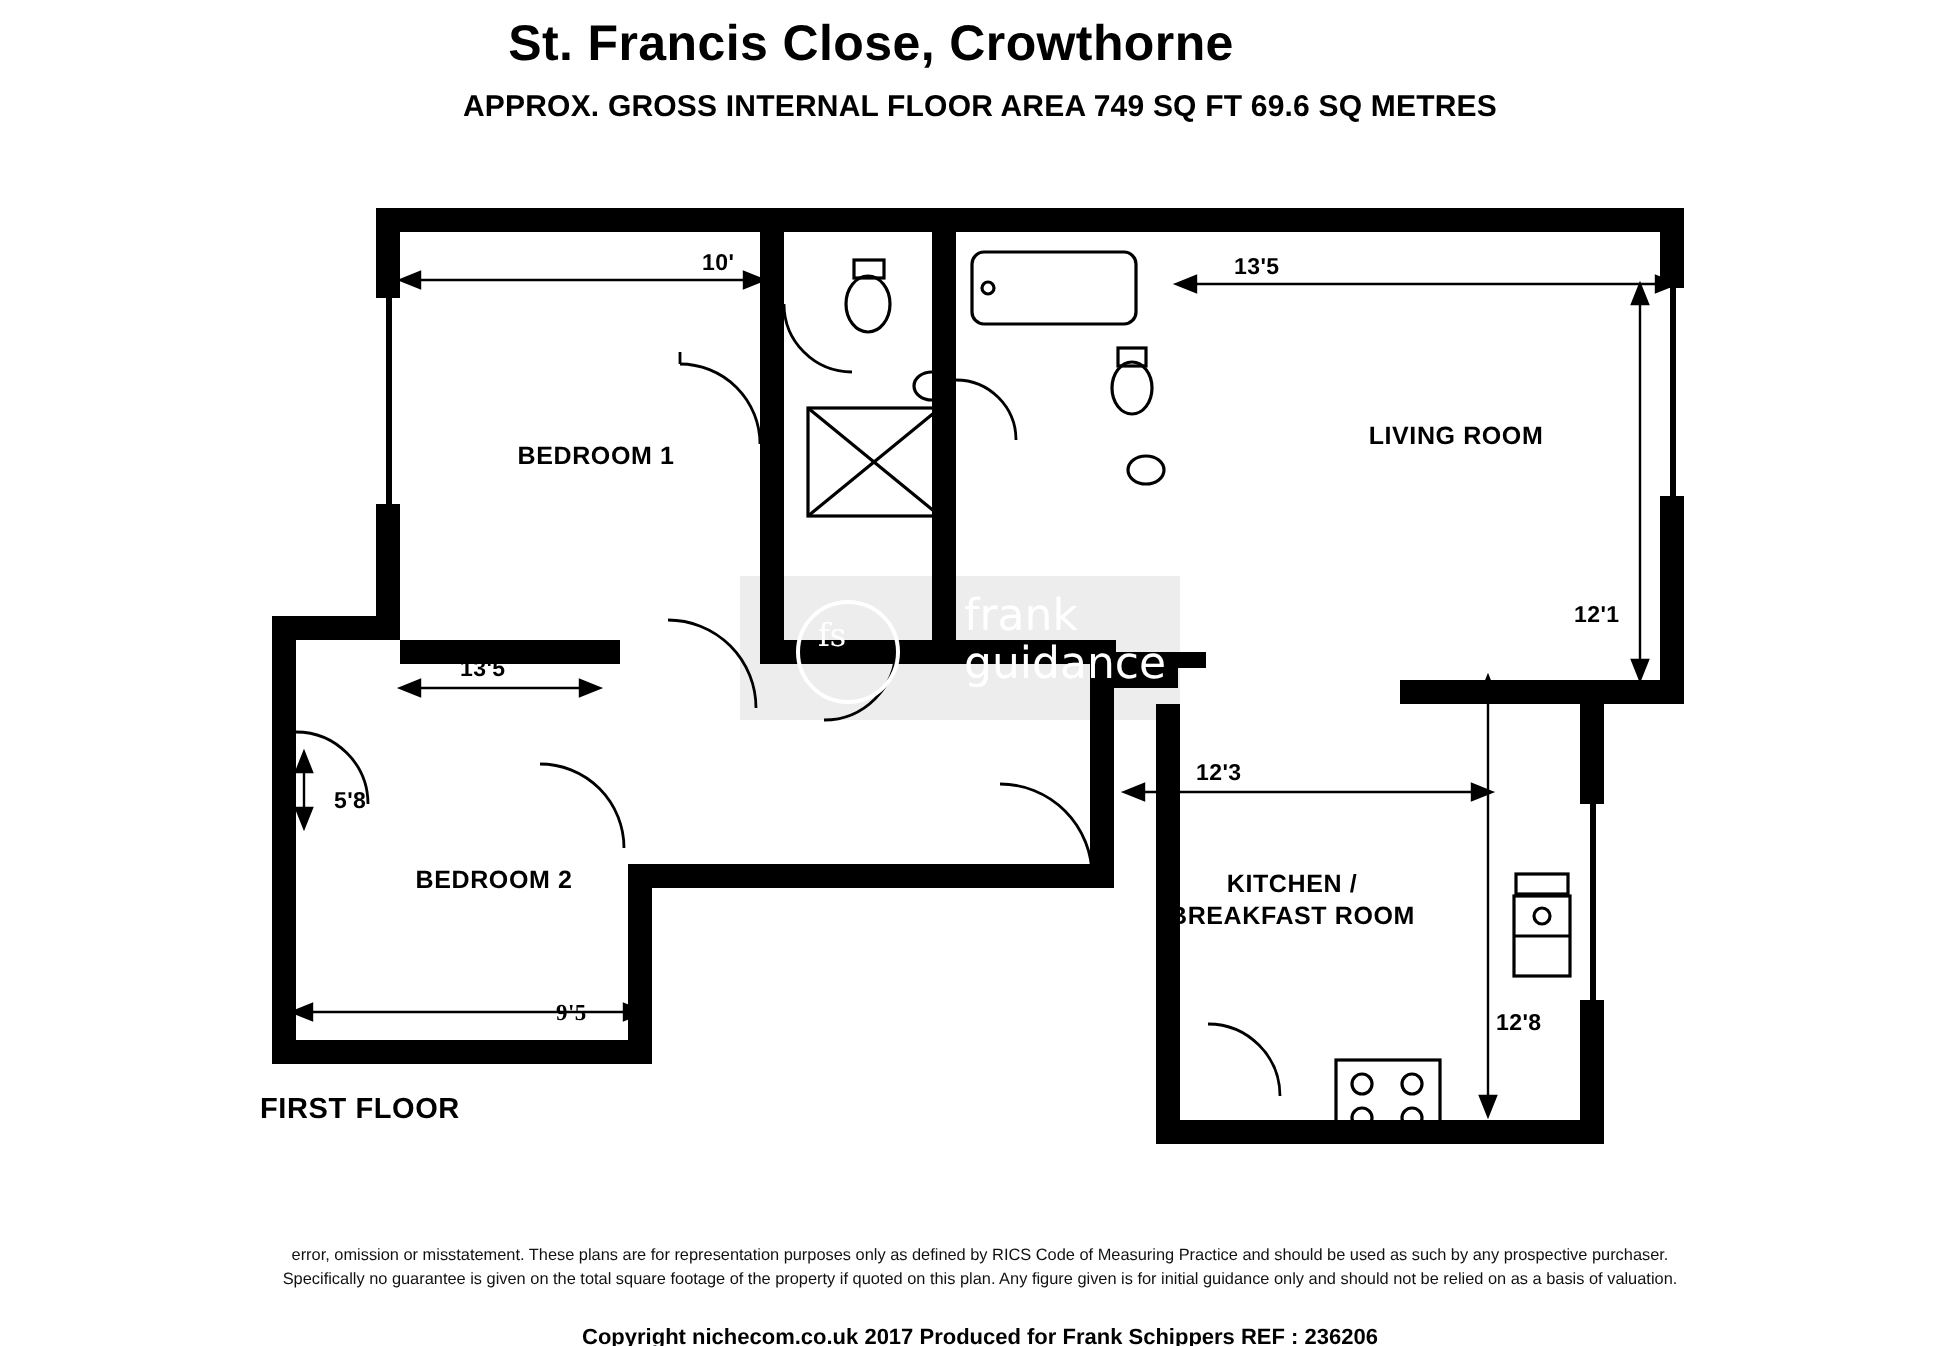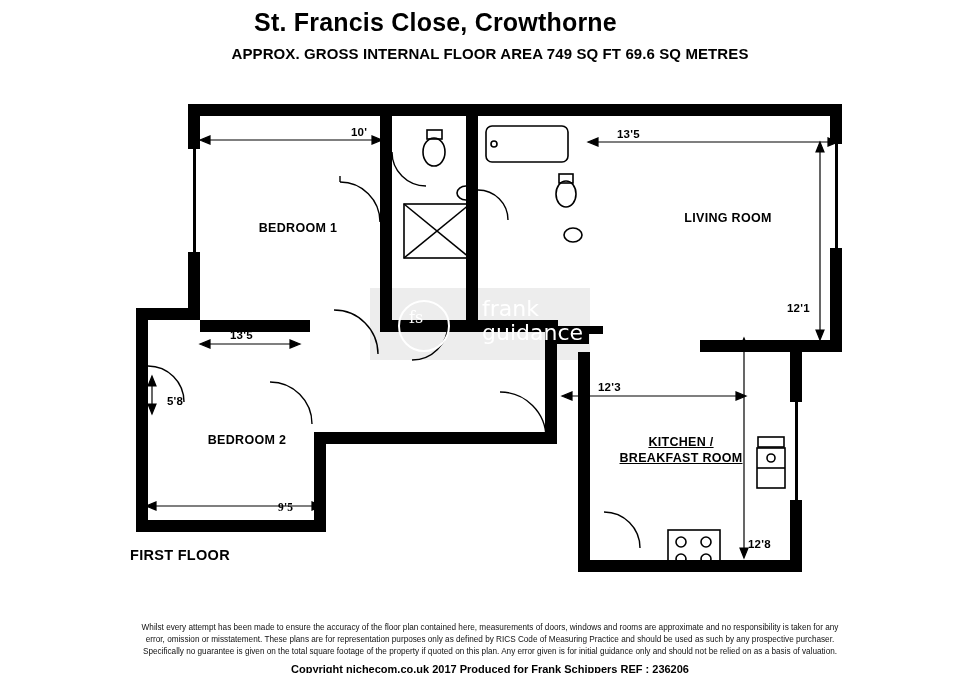--- a/index.html
+++ b/index.html
@@ -255,40 +255,39 @@
 
       <line x1="744" y1="344" x2="744" y2="552"></line>
       <polygon points="744,338 740,348 748,348"></polygon>
       <polygon points="744,558 740,548 748,548"></polygon>
     </g>
   </svg>
 
   <div class="room-label" style="left:248px; top:220px; width:100px;">BEDROOM 1</div>
   <div class="room-label" style="left:192px; top:432px; width:110px;">BEDROOM 2</div>
   <div class="room-label" style="left:668px; top:210px; width:120px;">LIVING ROOM</div>
-  <div class="room-label" style="left:606px; top:434px; width:150px;text-decoration:underline;">KITCHEN /
+  <div class="room-label" style="left:571px; top:434px; width:150px;">KITCHEN /
 BREAKFAST ROOM</div>
 
   <div class="dim-label" style="left:351px; top:126px;">10'</div>
   <div class="dim-label" style="left:230px; top:329px;">13'5</div>
   <div class="dim-label" style="left:617px; top:128px;">13'5</div>
   <div class="dim-label" style="left:787px; top:302px;">12'1</div>
   <div class="dim-label" style="left:167px; top:395px;">5'8</div>
   <div class="dim-label" style="left:278px; top:501px;font-family:Liberation Serif, serif;">9'5</div>
   <div class="dim-label" style="left:598px; top:381px;">12'3</div>
-  <div class="dim-label" style="left:748px; top:538px;">12'8</div>
+  <div class="dim-label" style="left:748px; top:506px;">12'8</div>
 
   <div class="floor-label">FIRST FLOOR</div>
 
   <div class="wm"></div>
   <div class="wm-circle"></div>
   <div class="wm-fs">fs</div>
   <div class="wm-text">frank</div>
   <div class="wm-text" style="top:322px;">guidance</div>
 
   <div class="disclaimer">
-    <div>Whilst every attempt has been made to ensure the accuracy of the floor plan contained here, measurements of doors, windows and rooms are approximate and no responsibility is taken for any</div>
     <div>error, omission or misstatement. These plans are for representation purposes only as defined by RICS Code of Measuring Practice and should be used as such by any prospective purchaser.</div>
-    <div>Specifically no guarantee is given on the total square footage of the property if quoted on this plan. Any error given is for initial guidance only and should not be relied on as a basis of valuation.</div>
+    <div>Specifically no guarantee is given on the total square footage of the property if quoted on this plan. Any figure given is for initial guidance only and should not be relied on as a basis of valuation.</div>
   </div>
 
   <div class="copyright">Copyright nichecom.co.uk 2017     Produced for Frank Schippers    REF : 236206</div>
 </div>
 
 </body></html>

